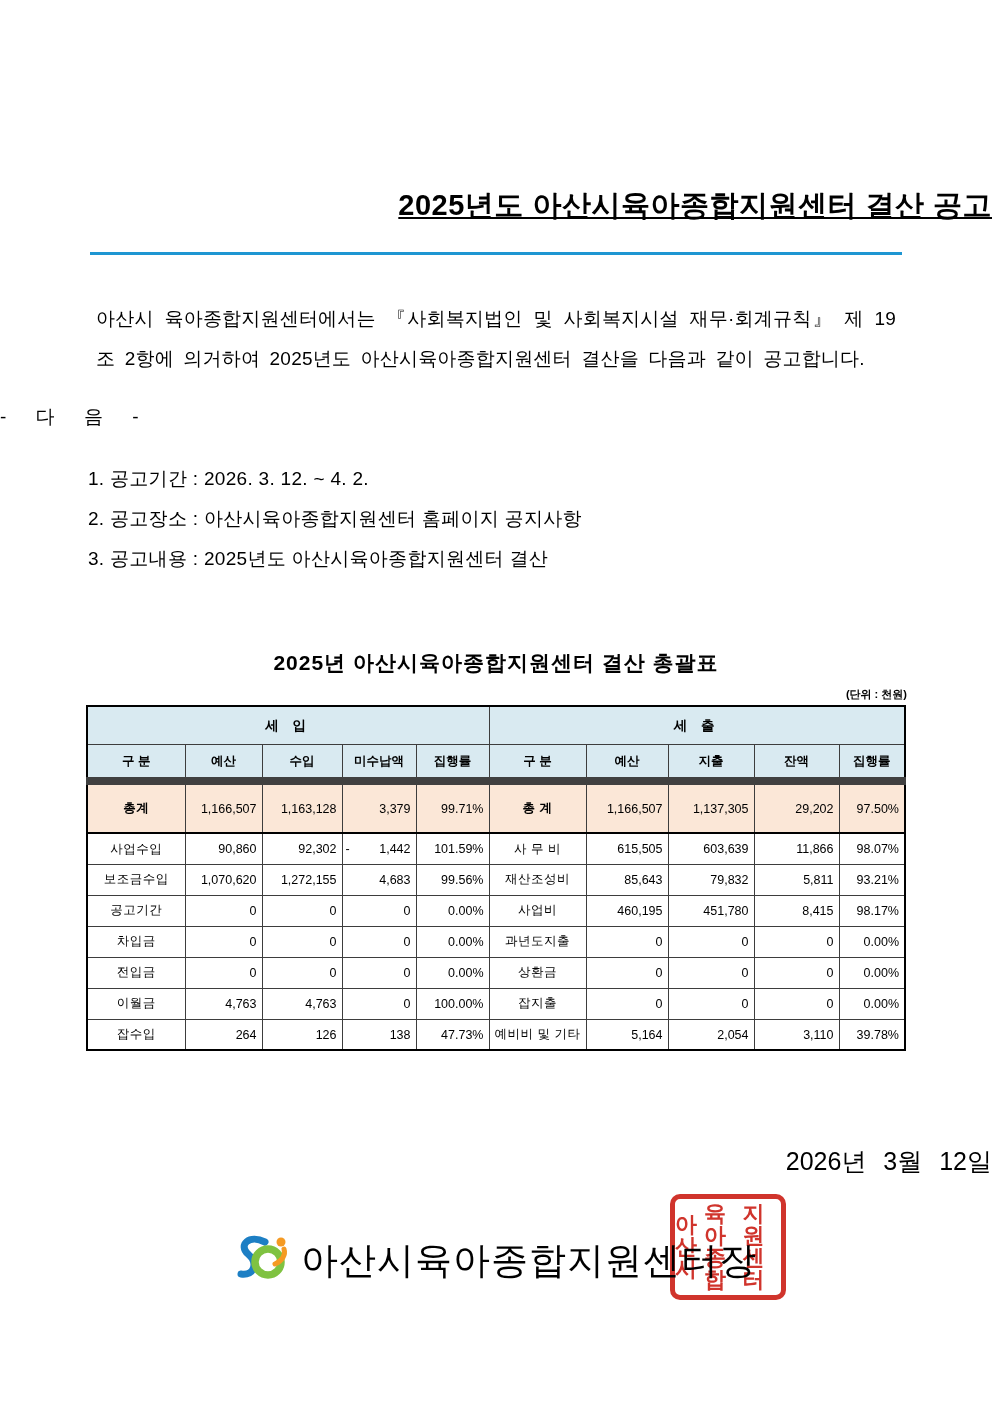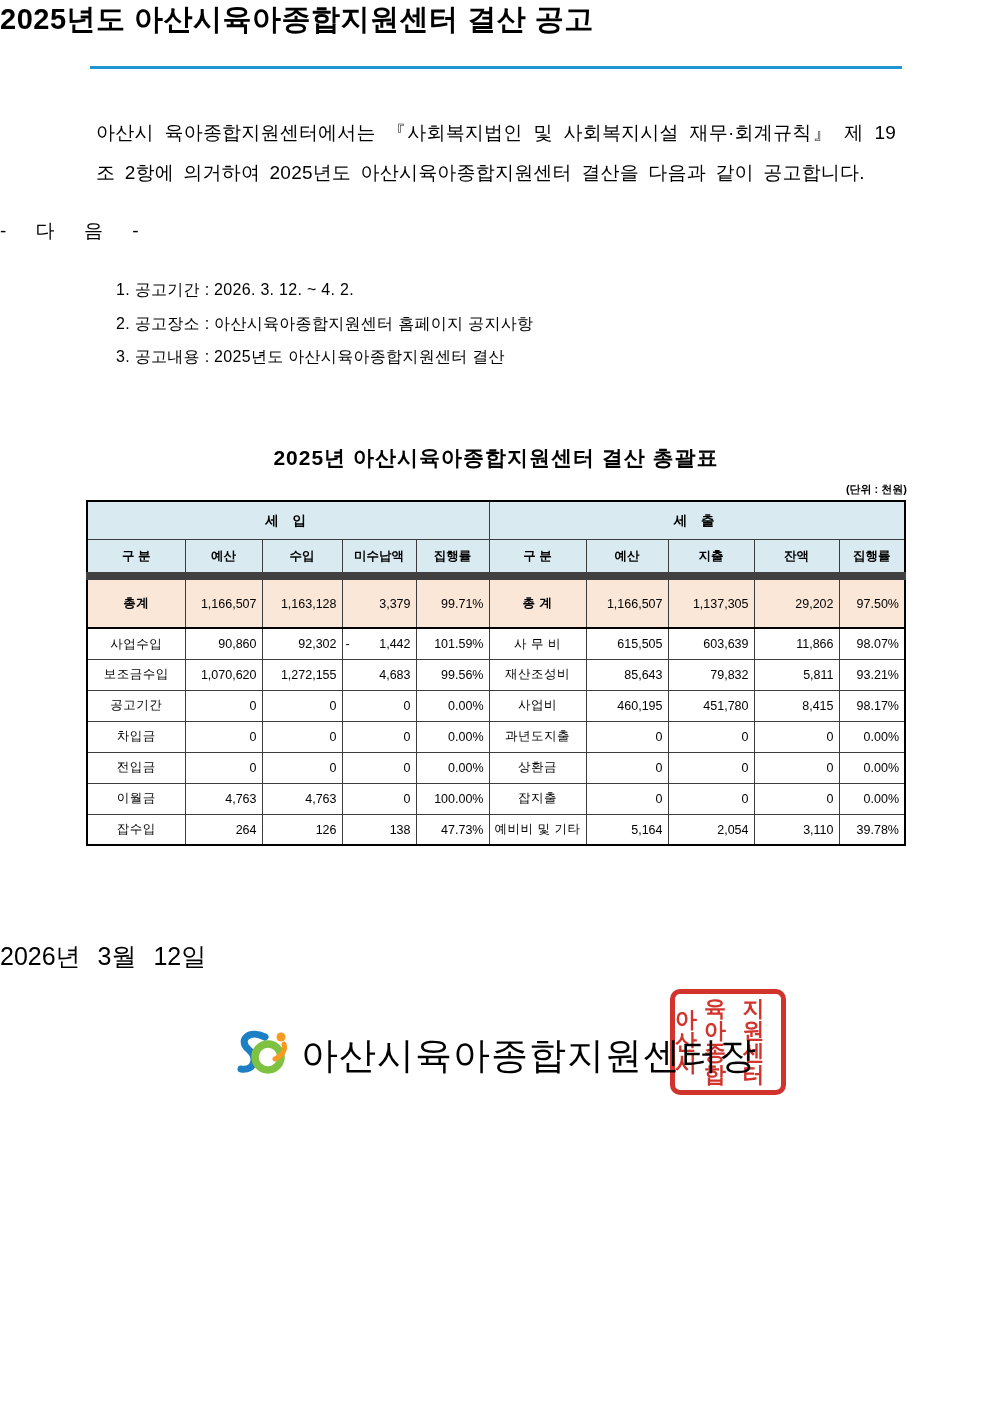--- a/index.html
+++ b/index.html
@@ -1,42 +1,42 @@
 <!DOCTYPE html>
 <html lang="ko" style="--accent-blue: #1e96d2; --table-header-bg: #d9eaf1; --table-total-bg: #fbe7d7; --seal-red: #d0342c; --logo-blue: #1d7fc4; --logo-green: #7fc241; --logo-orange: #f59a23;"><head>
 <meta charset="utf-8">
 <style>
   * { margin:0; padding:0; box-sizing:border-box; }
   html,body { background:#ffffff; }
   body {
     width:992px; height:1403px; overflow:hidden; position:relative;
     font-family:"Liberation Sans","DejaVu Sans",sans-serif; color:#000;
   }
-  .page-title { text-align:left; font-size:29px; font-weight:700; letter-spacing:.5px; }
+  .page-title { margin-top:186px; text-align:right; font-size:29px; font-weight:700; letter-spacing:.5px;text-decoration:underline; }
   .title-rule { width:812px; height:3px; margin:26px auto 0; background:var(--accent-blue,#1e96d2); }
   .intro { width:800px; margin:44px auto 0; font-size:19px; line-height:2.1; text-align:justify; word-spacing:4px; letter-spacing:.2px; }
   .daum { margin-top:18px; text-align:left; font-size:19px; letter-spacing:12px; line-height:2.1; }
-  .list { margin:22px 0 0 116px; font-size:16px; line-height:2.12; letter-spacing:.3px; }
+  .list { margin:22px 0 0 88px; font-size:19px; line-height:2.12; letter-spacing:.3px; }
   .table-title { margin-top:70px; text-align:center; font-size:21px; font-weight:700; letter-spacing:1px; }
   .unit-note { width:822px; margin:10px auto 3px; text-align:right; font-size:11px; font-weight:700; }
 
   table.summary { width:818px; margin:0 auto; border-collapse:collapse; table-layout:fixed; border:2px solid #000; font-size:12.5px; }
   table.summary td { border:1px solid #3d3d3d; overflow:hidden; white-space:nowrap; }
   tr.band td { height:38px; background:var(--table-header-bg,#d9eaf1); text-align:center; font-weight:700; font-size:13.5px; letter-spacing:5px; }
   tr.colhead td { height:37px; background:var(--table-header-bg,#d9eaf1); text-align:center; font-weight:700; border-bottom:8px solid #404040; }
   tbody td { height:31px; }
   td.lbl { text-align:center; letter-spacing:.5px; }
   td.num { text-align:right; padding-right:5px; }
   td.mid { border-left:2px solid #000; }
   tr.total td { background:var(--table-total-bg,#fbe7d7); border-bottom:2px solid #000; height:52px; }
   tr.total td.lbl { font-weight:700; }
   td.negcell { position:relative; }
   td.negcell .minus { position:absolute; left:3px; top:50%; transform:translateY(-52%); }
 
-  .date-line { margin-top:94px; text-align:left; font-size:25px; word-spacing:10px; }
+  .date-line { margin-top:94px; text-align:right; font-size:25px; word-spacing:10px; }
   .signature-row { position:relative; margin-top:30px; height:105px; display:flex; align-items:center; justify-content:center; }
   .org-logo { width:64px; height:56px; margin-right:2px; flex:none; }
   .signature-name { font-size:37px; letter-spacing:1px; }
   .seal {
     position:absolute; left:670px; top:-14px; width:116px; height:106px;
     border:5px solid var(--seal-red,#d0342c); border-radius:10px;
     display:flex; flex-direction:row; justify-content:space-evenly; align-items:center;
     color:var(--seal-red,#d0342c); font-weight:700; mix-blend-mode:multiply;
   }
   .seal-line { font-size:22px; line-height:1; letter-spacing:3px; }

